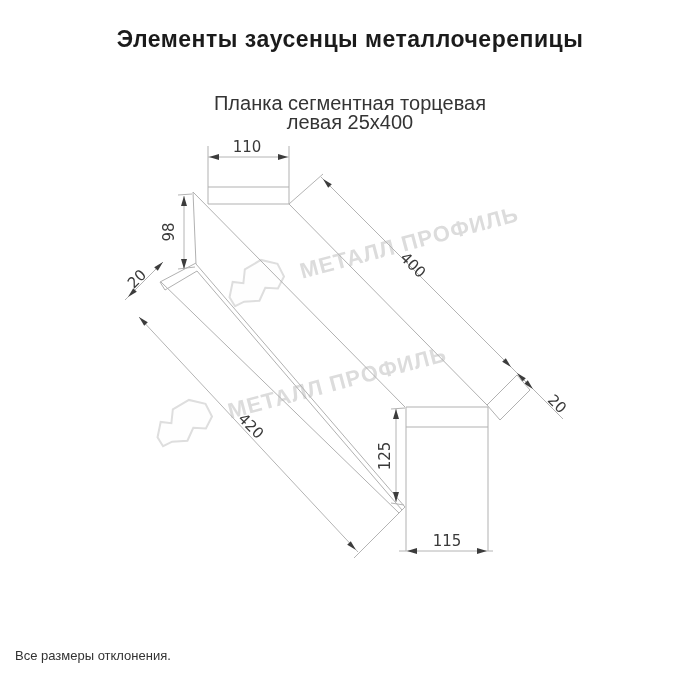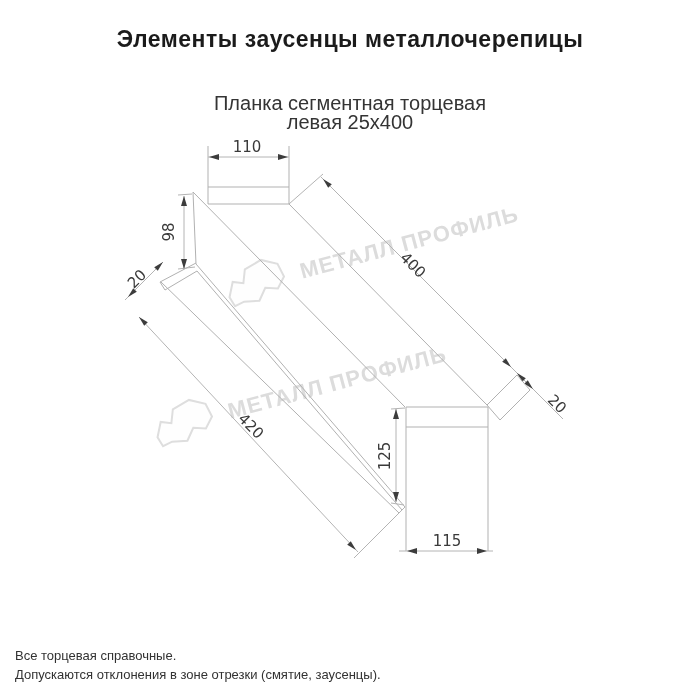--- a/index.html
+++ b/index.html
@@ -129,17 +129,16 @@
     </g>
 
     <g>
       <polygon class="arrow" points="407,551 417,548 417,554"></polygon>
       <polygon class="arrow" points="487,551 477,548 477,554"></polygon>
       <text class="dim-text" text-anchor="middle" x="447" y="546">115</text>
     </g>
   </svg>
 
   <div class="footer">
-    <div>Все торцевая справочные.</div>
-    <div>Допускаются отклонения в зоне отрезки (смятие, заусенцы).</div>
+    <div>Все размеры отклонения.</div>
   </div>
 
 </div>
 
 </body></html>

